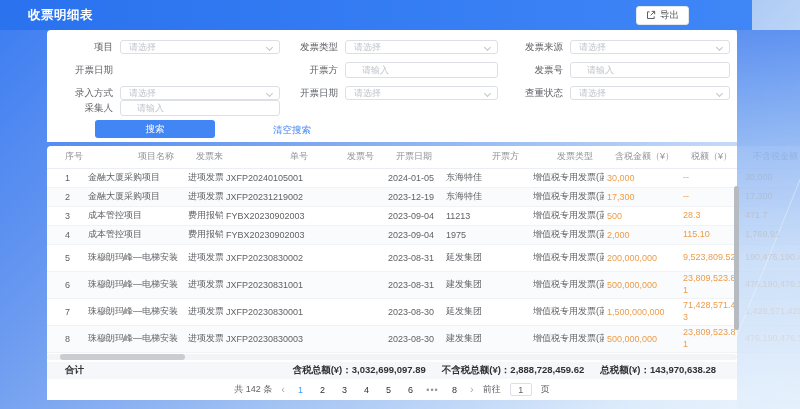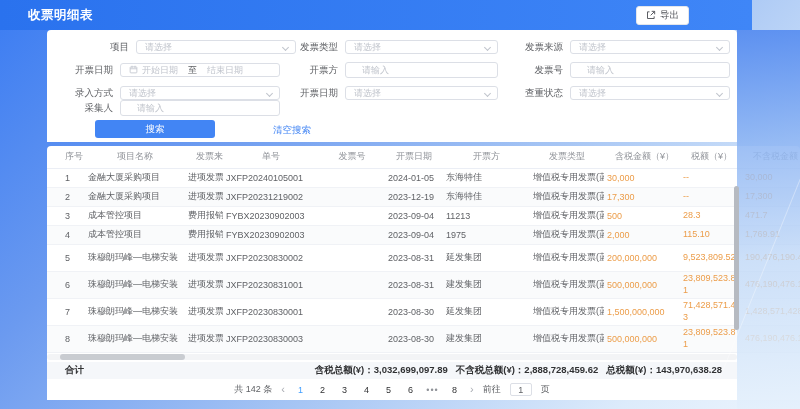--- a/index.html
+++ b/index.html
@@ -34,36 +34,36 @@
     font-family:"Liberation Sans","DejaVu Sans",sans-serif;}
   .tin::placeholder{color:#c0c4cc;}
   .sep{color:#909399;}
   .search-btn{position:absolute;left:48px;top:90px;width:120px;height:18px;
     background:#4285f4;border:none;border-radius:3px;color:#fff;font-size:9.5px;cursor:pointer;}
   .clear-link{position:absolute;left:188px;top:94px;color:#4285f4;font-size:9.5px;cursor:pointer;margin-left:38px;}
   
   .table-card{position:absolute;left:47px;top:146px;width:753px;height:254px;
     background:#fff;border-radius:4px 4px 0 0;overflow:hidden;z-index:10;}
   table{table-layout:fixed;width:775px;border-collapse:collapse;}
-  th{height:22px;text-align:center;color:#909399;font-weight:400;font-size:9px;
+  th{height:22px;text-align:right;color:#909399;font-weight:400;font-size:9px;
     padding:0 11px;border-bottom:1px solid #ebeef5;overflow:hidden;white-space:nowrap;}
   td{font-size:9px;color:#606266;padding:0 3px;border-bottom:1px solid #f0f2f6;
     overflow:hidden;white-space:nowrap;}
   th:first-child,td:first-child{padding-left:18px;}
   tbody tr{height:19px;}
   tbody tr:nth-child(n+5){height:27px;}
   tbody tr:nth-child(even){background:#fafbfc;}
   td:nth-child(n+9){color:#ec9d4a;}
   td:nth-child(10),td:nth-child(11){white-space:normal;word-break:break-all;line-height:1.25;}
   .hbar{position:absolute;left:0;top:208px;width:690px;height:6px;background:#f3f4f6;border-radius:3px;}
   .hthumb{position:absolute;left:13px;top:0;width:125px;height:6px;background:#c9ccd1;border-radius:3px;}
   .sumrow{position:absolute;left:0;top:216px;width:690px;height:17px;background:#f5f7fa;
     display:flex;align-items:center;font-size:9.5px;color:#303133;}
   .sumrow .slab{margin-left:18px;font-weight:700;}
-  .sums{margin-left:auto;margin-right:15px;display:flex;gap:8px;}
+  .sums{margin-left:auto;margin-right:21px;display:flex;gap:16px;}
   .sums b{font-weight:700;}
   .pager{position:absolute;left:0;top:233px;width:690px;height:21px;background:#fff;
     display:flex;align-items:center;justify-content:center;gap:9px;font-size:9px;color:#606266;}
   .pg{min-width:13px;text-align:center;cursor:pointer;color:#303133;}
   .pg.active{color:#409eff;}
   .pg.dots{color:#909399;letter-spacing:1px;}
   .arr{color:#a8abb2;font-size:11px;cursor:pointer;line-height:1;}
   .goto{width:22px;height:13px;border:1px solid #dcdfe6;border-radius:2px;text-align:center;
     font-size:9px;color:#606266;outline:none;}
   .total-count{color:#606266;}
@@ -88,21 +88,21 @@
           <path d="M6.8 1.6h3.6v3.6"></path>
           <path d="M10.2 1.8 5.6 6.4"></path>
       </svg>
     </span>
     <span>导出</span>
   </button>
 </div>
 
 <div class="filter-card">
 
-  <div class="f" style="top:9px;left:16px;border-radius:8px;">
+  <div class="f" style="top:9px;left:0;border-radius:8px;">
     <span class="flabel" style="width:66px">项目</span>
     <div class="box" style="width:160px">
       <span>请选择</span>
       <i class="chev"></i>
     </div>
   </div>
   <div class="f" style="top:9px;left:221px;">
     <span class="flabel" style="width:70px">发票类型</span>
     <div class="box" style="width:153px">
       <span>请选择</span>
@@ -112,31 +112,20 @@
   <div class="f" style="top:9px;left:446px;">
     <span class="flabel" style="width:70px">发票来源</span>
     <div class="box" style="width:160px">
       <span>请选择</span>
       <i class="chev"></i>
     </div>
   </div>
 
   <div class="f" style="top:32px;left:0;">
     <span class="flabel" style="width:66px">开票日期</span>
-    <div class="box" style="width:160px;padding-right:8px;">
-      <span>
-        <svg width="9" height="9" viewBox="0 0 12 12" fill="none" stroke="#c0c4cc" stroke-width="1.1">
-          <rect x="1.5" y="2.5" width="9" height="8" rx="1"></rect>
-            <path d="M1.5 5h9M4 1v3M8 1v3"></path>
-        </svg>
-      </span>
-      <span>开始日期</span>
-      <span class="sep" style="margin:0 6px;color:#606266;">至</span>
-      <span>结束日期</span>
-    </div>
   </div>
   <div class="f" style="top:32px;left:221px;">
     <span class="flabel" style="width:70px">开票方</span>
     <input class="tin" style="width: 153px;" placeholder="请输入">
   </div>
   <div class="f" style="top:32px;left:446px;">
     <span class="flabel" style="width:70px">发票号</span>
     <input class="tin" style="width: 160px;" placeholder="请输入">
   </div>
 

